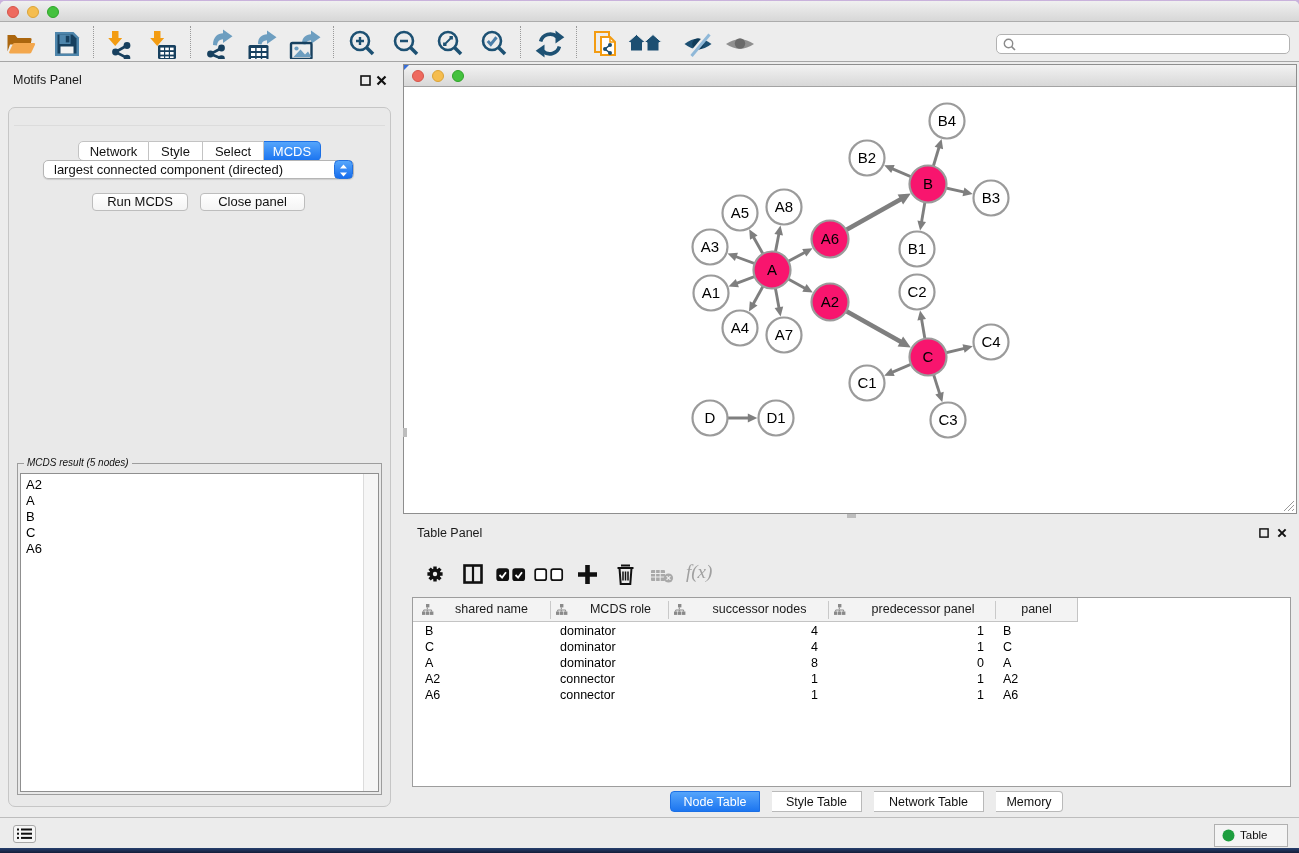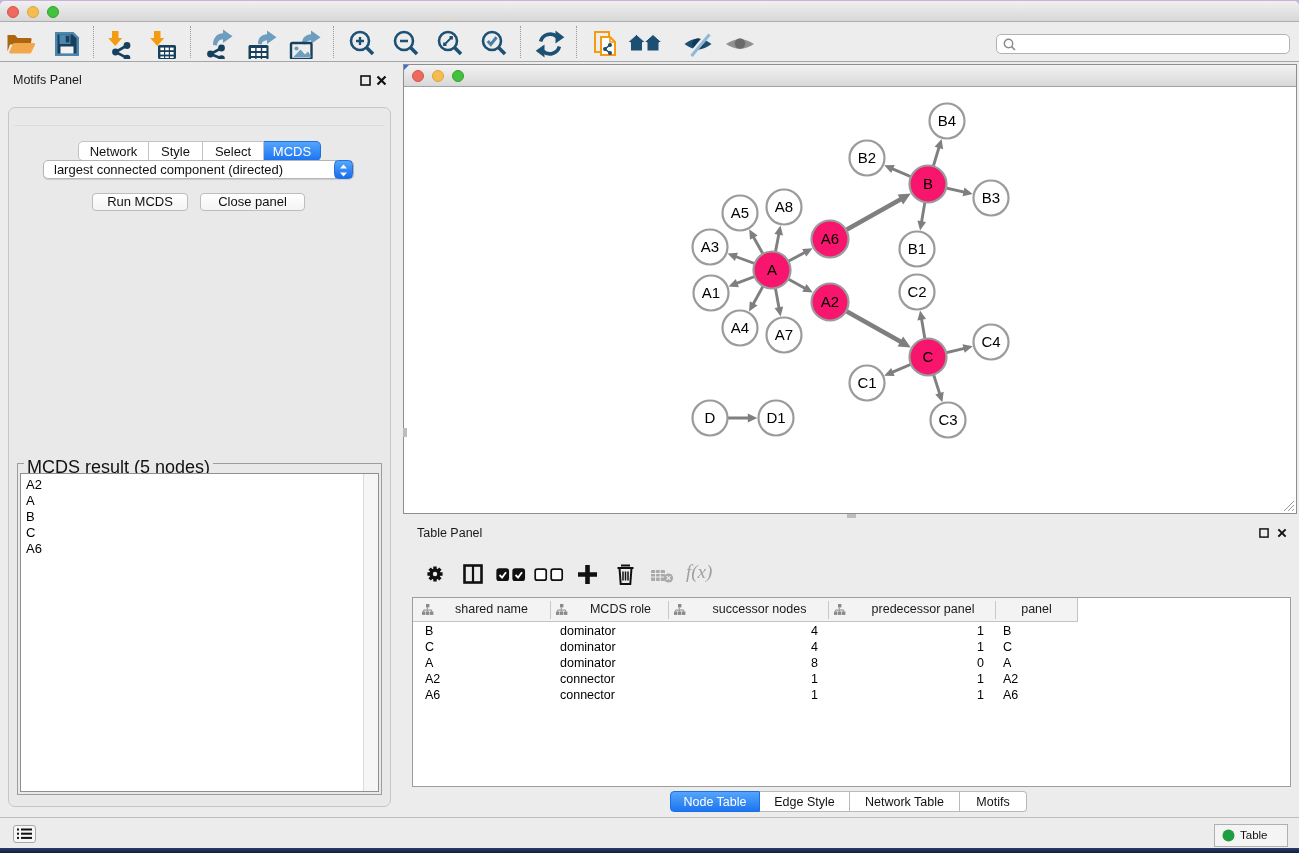--- a/index.html
+++ b/index.html
@@ -35,41 +35,41 @@
 #cp-tabs{left:78px;top:96px;}
 #opt-label{position:absolute;left:0;top:136px;width:399px;text-align:center;font-size:13px;color:#111;}
 #dropdown{position:absolute;left:43px;top:159px;width:311px;height:19px;background:#fff;
  border:1px solid #b5b5b5;border-radius:5px;box-shadow:0 1px 1px rgba(0,0,0,0.12);}
 #dropdown span{position:absolute;left:10px;top:1px;font-size:13px;color:#111;}
 #dd-btn{position:absolute;right:0px;top:-1px;width:19px;height:19px;border-radius:4.5px;
  background:linear-gradient(#56a7fc,#176ded);border:1px solid #2271df;}
 .btn{position:absolute;height:18px;background:linear-gradient(#ffffff,#f4f4f4);border:1px solid #bdbdbd;
  border-radius:4px;font-size:13px;color:#111;text-align:center;line-height:16px;}
 #fieldset{position:absolute;left:17px;top:462px;width:365px;height:332px;border:1px solid #9d9d9d;}
-#fs-legend{position:absolute;left:6px;top:-7px;background:#e9e9e9;padding:0 3px;font-size:18px;color:#111;}
+#fs-legend{position:absolute;left:6px;top:-7px;background:#e9e9e9;padding:0 3px;font-size:10px;color:#111;font-style:italic;}
 #fs-list{position:absolute;left:2px;top:9px;width:359px;height:319px;background:#fff;border:1px solid #8f8f8f;}
 #fs-scroll{position:absolute;right:0;top:0;width:15px;height:100%;background:#f6f6f6;border-left:1px solid #dcdcdc;}
 .li{position:absolute;left:5px;font-size:13px;color:#000;}
 
 #netwin{position:absolute;left:403px;top:63px;width:894px;height:450px;background:#fff;
  border:1px solid #8e8e8e;}
 #net-tb{position:absolute;left:0;top:0;width:892px;height:22px;
  background:linear-gradient(#f2f2f2,#d8d8d8);border-bottom:1px solid #a3a3a3;}
 #net-tb .t1{left:8px;background:#ee6a5f;border:0.5px solid #d5554a;}
 #net-tb .t2{left:28px;background:#f5bd4f;border:0.5px solid #dba337;}
 #net-tb .t3{left:48px;background:#44c13e;border:0.5px solid #2fa42a;}
 #net-title{position:absolute;top:4px;width:100%;text-align:center;font-size:13px;color:#333;}
 
 #tp-title{position:absolute;left:417px;top:525px;font-size:12.5px;color:#1a1a1a;}
 #table-box{position:absolute;left:412px;top:596px;width:879px;height:190px;background:#fff;border:1px solid #9d9d9d;}
 #thead{position:absolute;left:0;top:0;width:665px;height:24px;background:#f3f3f3;border-bottom:1px solid #c4c4c4;border-right:1px solid #c4c4c4;text-decoration:underline;}
 .hsep{position:absolute;top:3px;height:18px;width:0;border-left:1px solid #c9c9c9;}
 .hlabel{position:absolute;top:4px;font-size:12.5px;color:#1a1a1a;text-align:center;}
 .cell{position:absolute;font-size:12.5px;color:#000;}
-.tabs2{position:absolute;left:670px;top:790px;display:flex;height:21px;}
+.tabs2{position:absolute;left:670px;top:790px;display:flex;height:21px;gap:12px;}
 .tab2{height:21px;background:#fff;border:1px solid #b9b9b9;border-left:none;font-size:12.5px;
  color:#111;text-align:center;line-height:20px;}
 #statusbar{position:absolute;left:0;top:816px;width:1299px;height:30px;border-top:1px solid #bdbdbd;background:#ececec;}
 #memo{position:absolute;left:1214px;top:6px;width:74px;height:23px;background:#f4f4f4;border:1px solid #b0b0b0;font-size:11.5px;color:#111;}
 #listbtn{position:absolute;left:13px;top:7px;width:23px;height:18px;background:#f6f6f6;border:1px solid #a8a8a8;border-radius:3px;}
 .grip{position:absolute;background:#bdbdbd;}
 .tbi2{position:absolute;}
 </style></head><body>
 <div id="desk-bottom"></div>
 <div id="app">
@@ -454,23 +454,23 @@
         <div class="cell" style="left:521px;top:74px;width:50px;text-align:right">1</div>
         <div class="cell" style="left:590px;top:74px">A2</div>
         <div class="cell" style="left:12px;top:90px">A6</div>
         <div class="cell" style="left:147px;top:90px">connector</div>
         <div class="cell" style="left:355px;top:90px;width:50px;text-align:right">1</div>
         <div class="cell" style="left:521px;top:90px;width:50px;text-align:right">1</div>
         <div class="cell" style="left:590px;top:90px">A6</div>
       </div>
 <div class="tabs2">
 <div class="tab2 tab first sel" style="width:90px;border-radius:4px 0 0 4px">Node Table</div>
-<div class="tab2" style="width:90px">Edge Style</div>
+<div class="tab2" style="width:90px">Style Table</div>
 <div class="tab2" style="width:110px">Network Table</div>
-<div class="tab2" style="width:67px;border-radius:0 4px 4px 0">Motifs</div>
+<div class="tab2" style="width:67px;border-radius:0 4px 4px 0">Memory</div>
 </div>
 </div>
 <div id="statusbar">
 <div id="listbtn">
         <svg width="15" height="12" viewBox="0 0 15 12" style="position:absolute;left:3px;top:2px">
 <g fill="#111">
             <rect x="0" y="0.5" width="2" height="2"></rect>
             <rect x="4" y="0.5" width="11" height="2"></rect>
 <rect x="0" y="4.7" width="2" height="2"></rect>
             <rect x="4" y="4.7" width="11" height="2"></rect>

